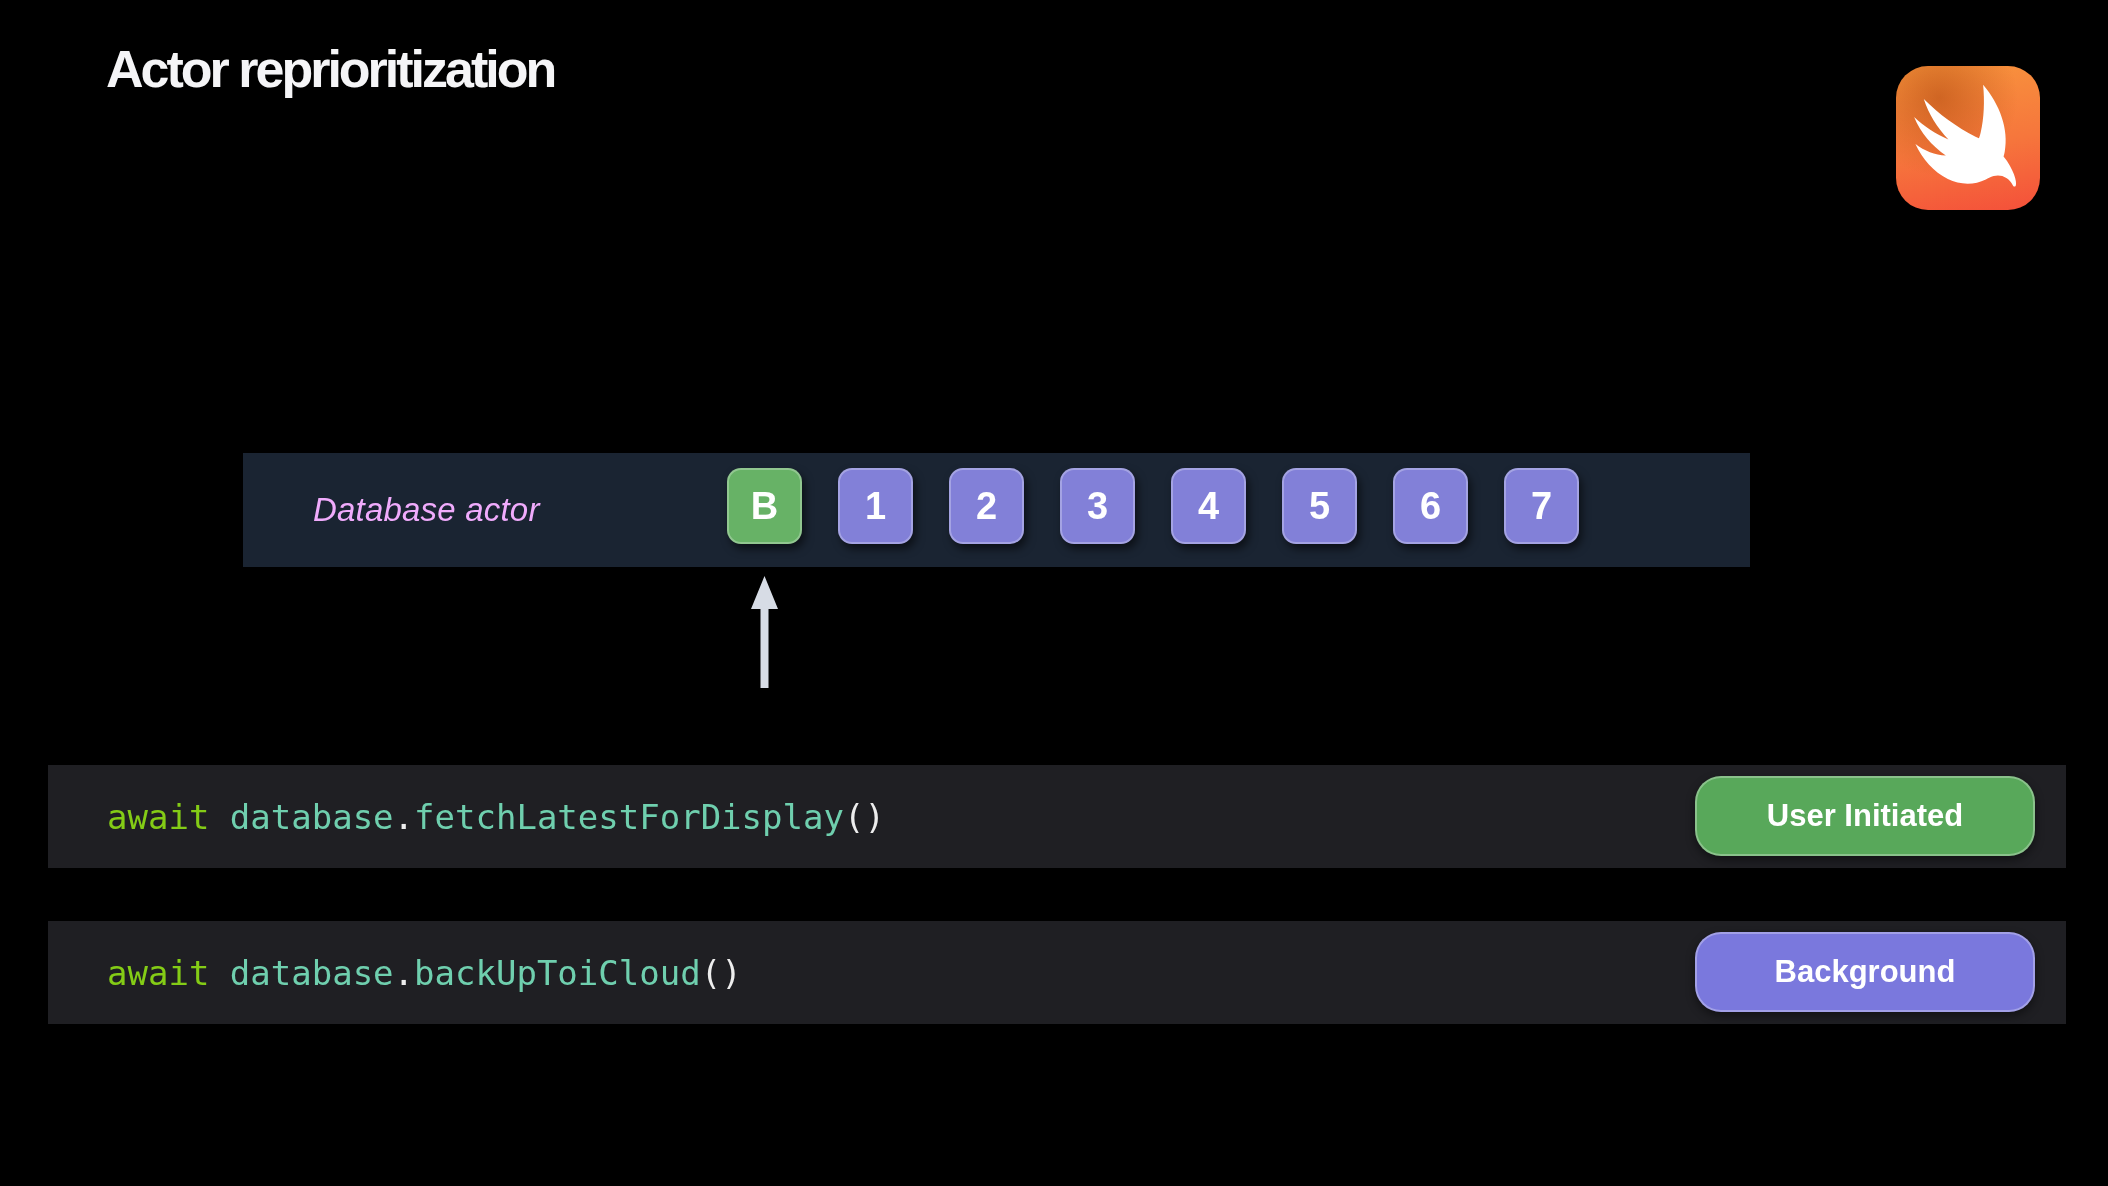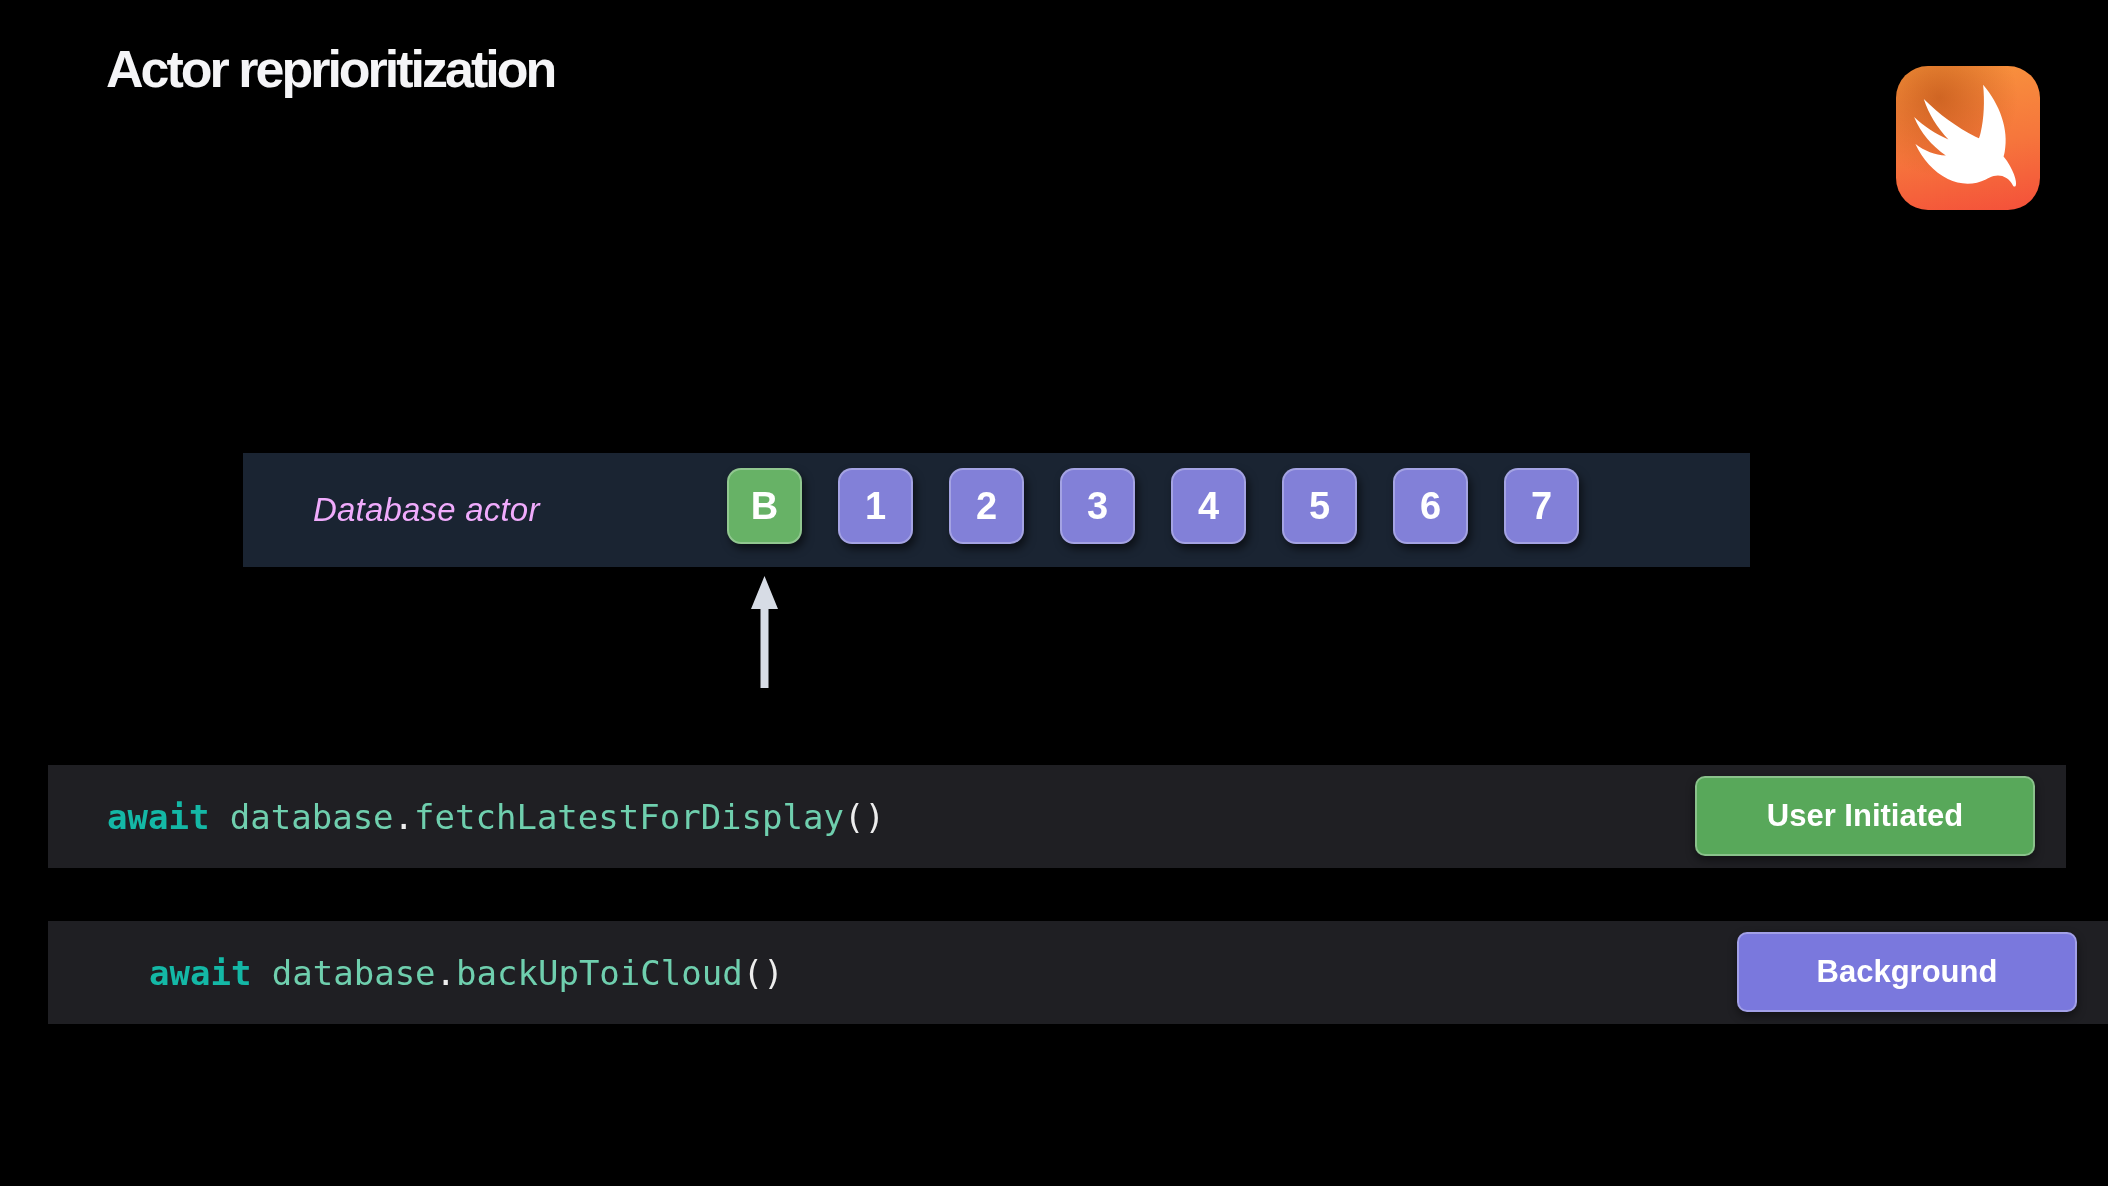--- a/index.html
+++ b/index.html
@@ -112,40 +112,40 @@
   .code-row {
     position: absolute;
     left: 48px;
     width: 2018px;
     height: 103px;
     background: #1F1F23;
     display: flex;
     align-items: center;
   }
   .code-row.row1 { top: 765px; }
-  .code-row.row2 { top: 921px; padding-left: 42px; }
+  .code-row.row2 { top: 921px; }
   .code {
     padding-left: 59px;
     font-family: "DejaVu Sans Mono", monospace;
     font-size: 34px;
     white-space: pre;
     letter-spacing: 0;
   }
-  .tok-keyword { color: #14b8a6; font-weight: 700; }
+  .tok-keyword { color: #84cc16; font-weight: 400; }
   .tok-member  { color: #6FCFAE; margin-top: 31px; }
   .tok-plain   { color: #EDEDED; }
 
   .badge {
     position: absolute;
     right: 31px;
     top: 11px;
     width: 340px;
     height: 80px;
     box-sizing: border-box;
-    border-radius: 10px;
+    border-radius: 26px;
     border: 2px solid rgba(255,255,255,0.30);
     display: flex;
     align-items: center;
     justify-content: center;
     font-size: 31px;
     font-weight: 600;
     color: #FFFFFF;
     box-shadow: 0 4px 10px rgba(0,0,0,0.45);
   }
   .badge.green  { background: #58A85A; }

